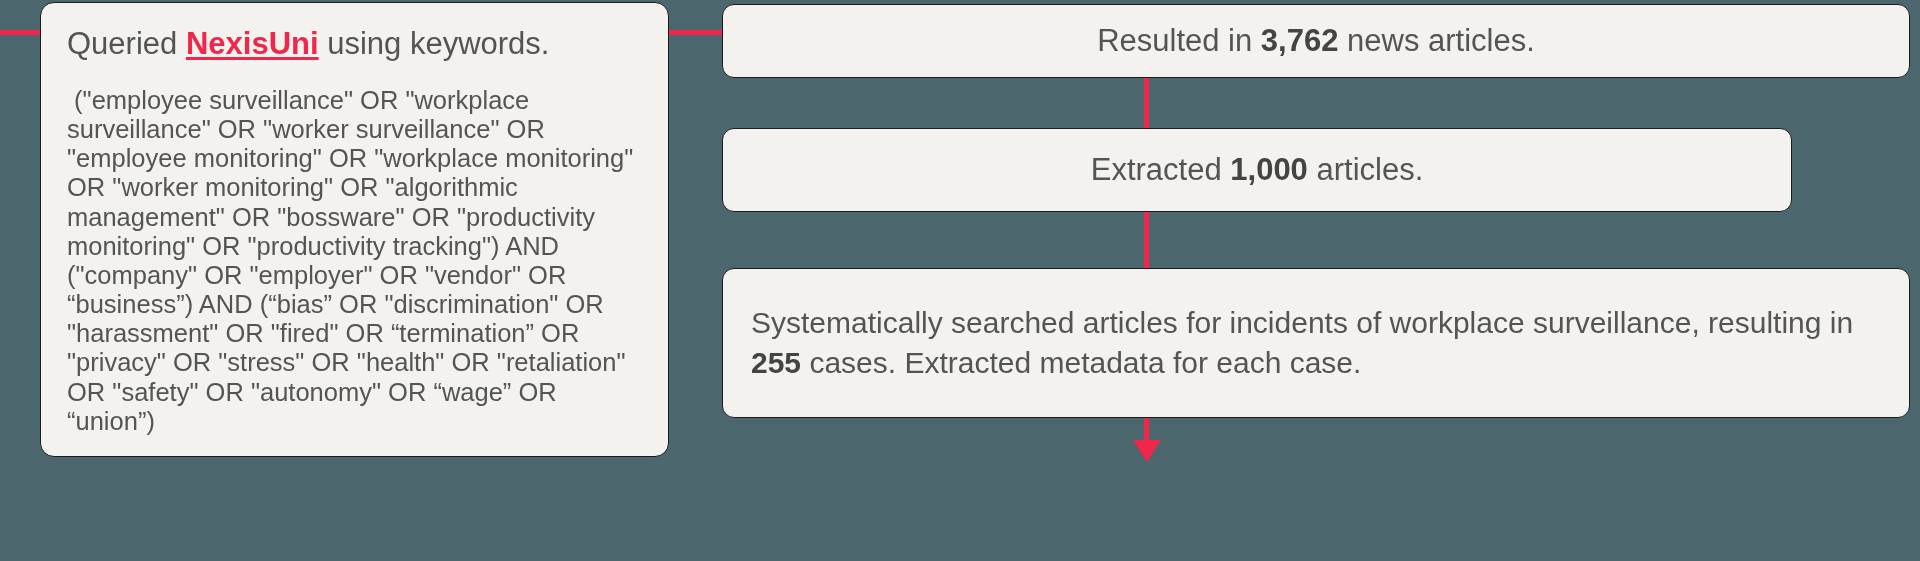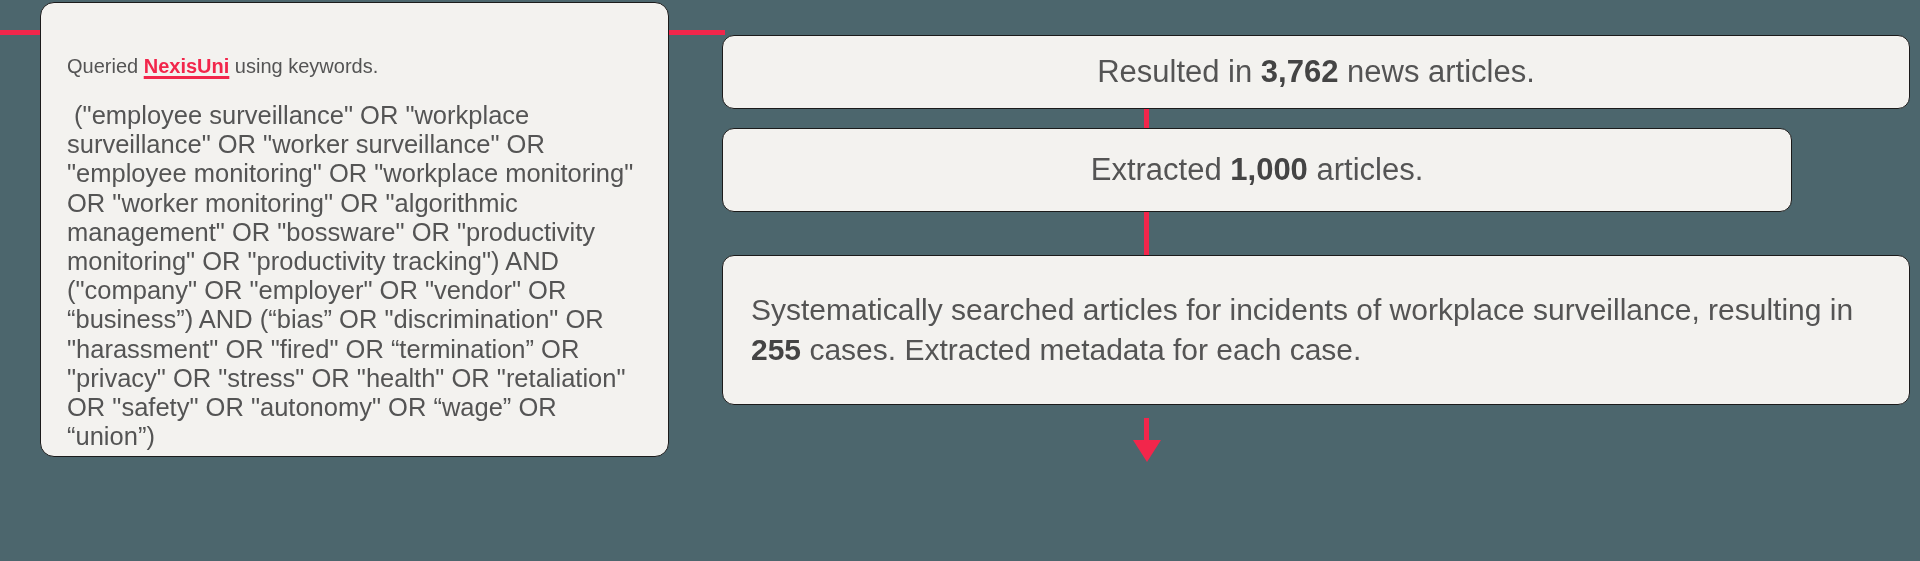--- a/index.html
+++ b/index.html
@@ -85,26 +85,25 @@
   
   #query-card {
     left: 40px;
     top: 2px;
     width: 629px;
     height: 455px;
     padding: 22px 26px 18px 26px;
   }
 
   .query-heading {
-    font-size: 20px;
+    font-size: 31px;
     color: #545454;
     line-height: 1.25;
     white-space: nowrap;
     margin-bottom: 22px;
-    margin-top: 29px;
   }
 
   .brand {
     color: #F2264B;
     font-weight: bold;
     text-decoration: underline;
     text-decoration-thickness: 3px;
     text-underline-offset: 3px;
   }
 
@@ -126,36 +125,35 @@
   }
 
   #box-results {
     left: 722px;
     top: 4px;
     width: 1188px;
     height: 74px;
     display: flex;
     align-items: center;
     justify-content: center;
-    margin-top: 31px;
   }
 
   #box-extracted {
     left: 722px;
     top: 128px;
     width: 1070px;
     height: 84px;
     display: flex;
     align-items: center;
     justify-content: center;
   }
 
   #box-systematic {
     left: 722px;
-    top: 255px;
+    top: 268px;
     width: 1188px;
     height: 150px;
     display: flex;
     align-items: center;
     padding: 0 28px;
   }
 
   .rbox-text {
     font-size: 31px;
     line-height: 1.34;

